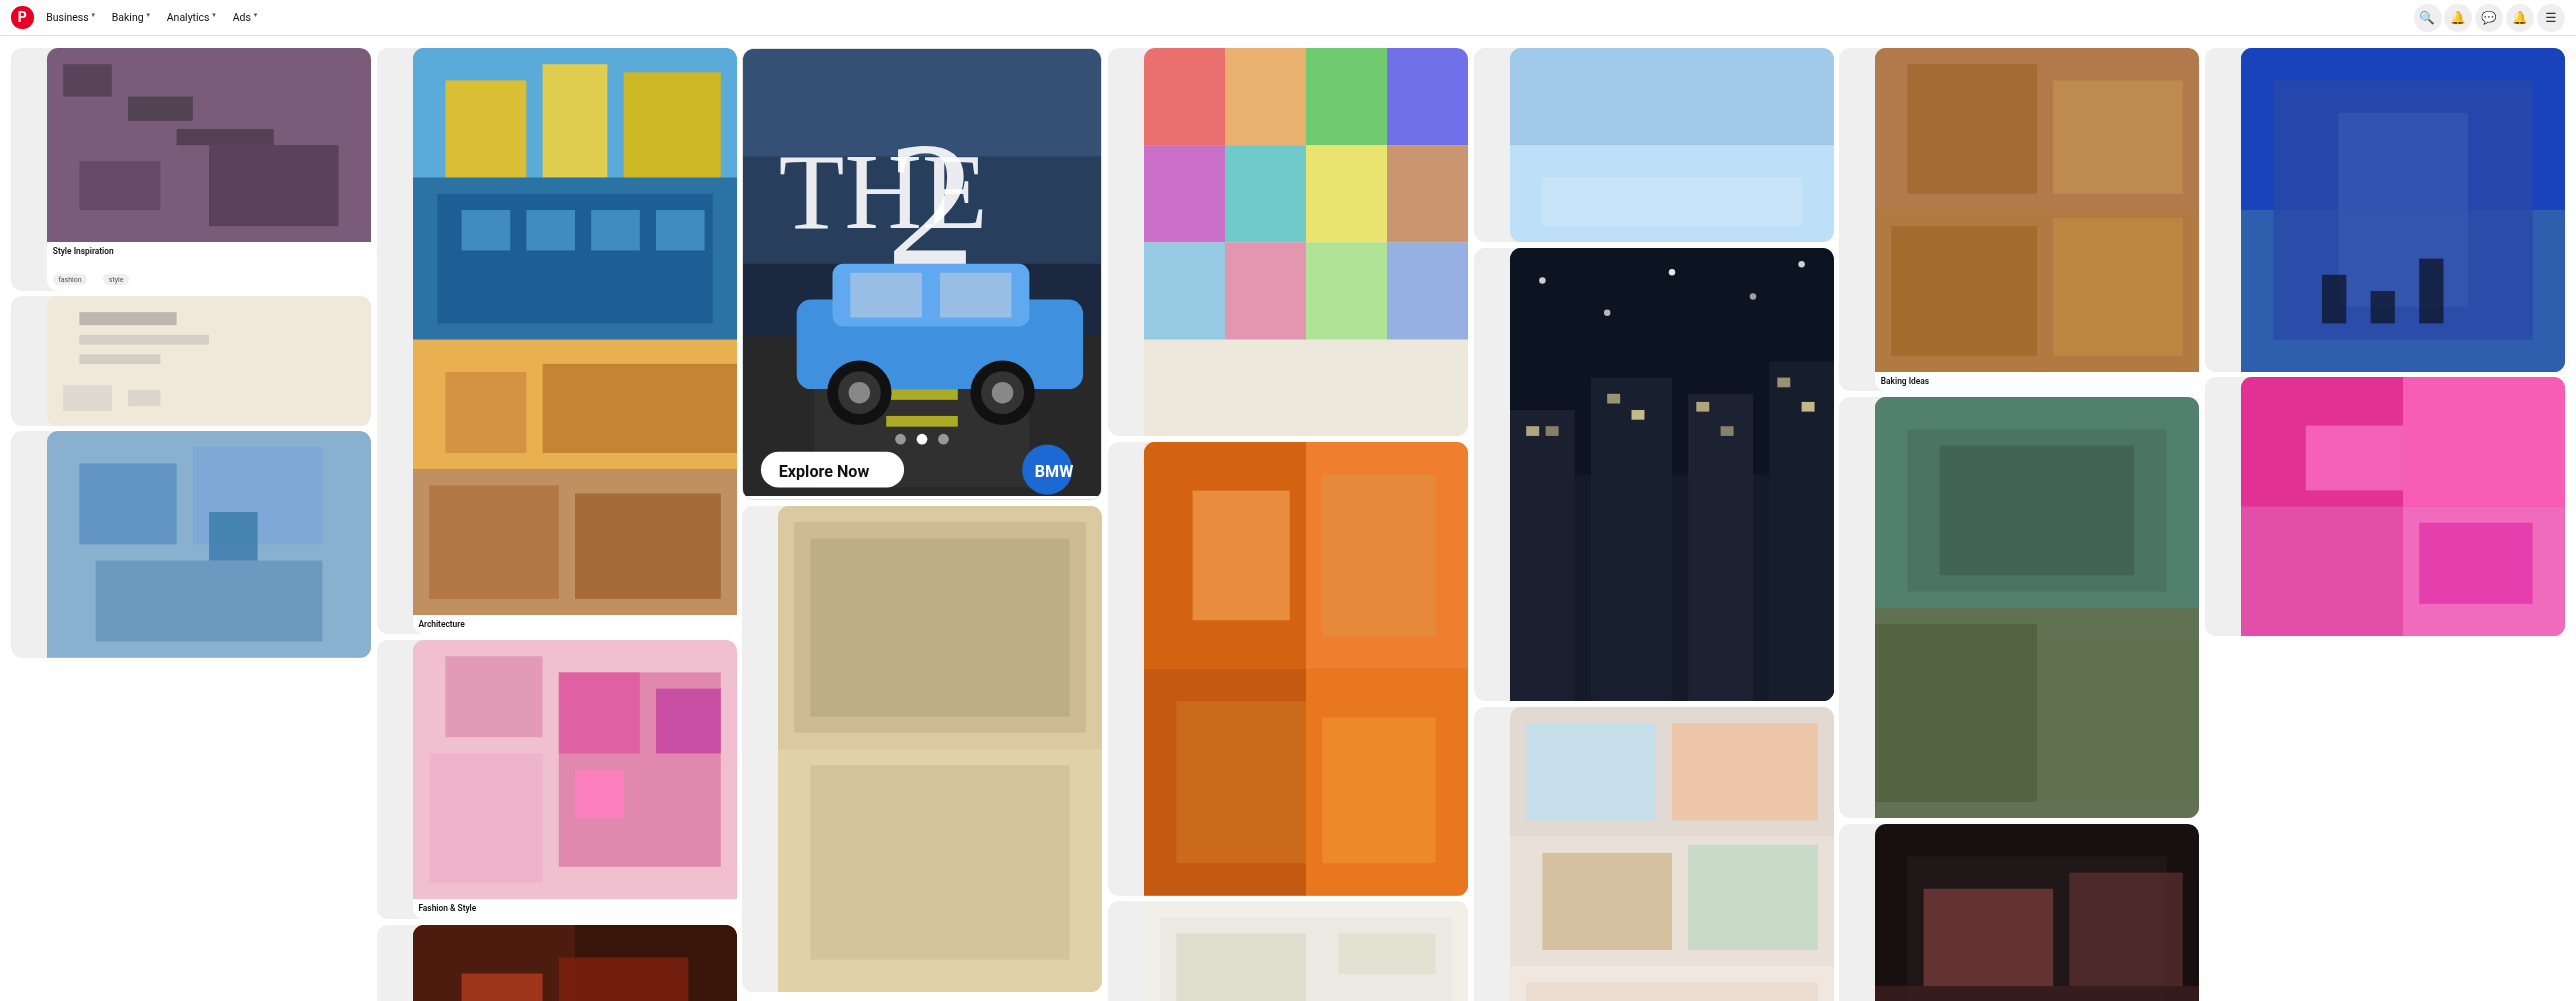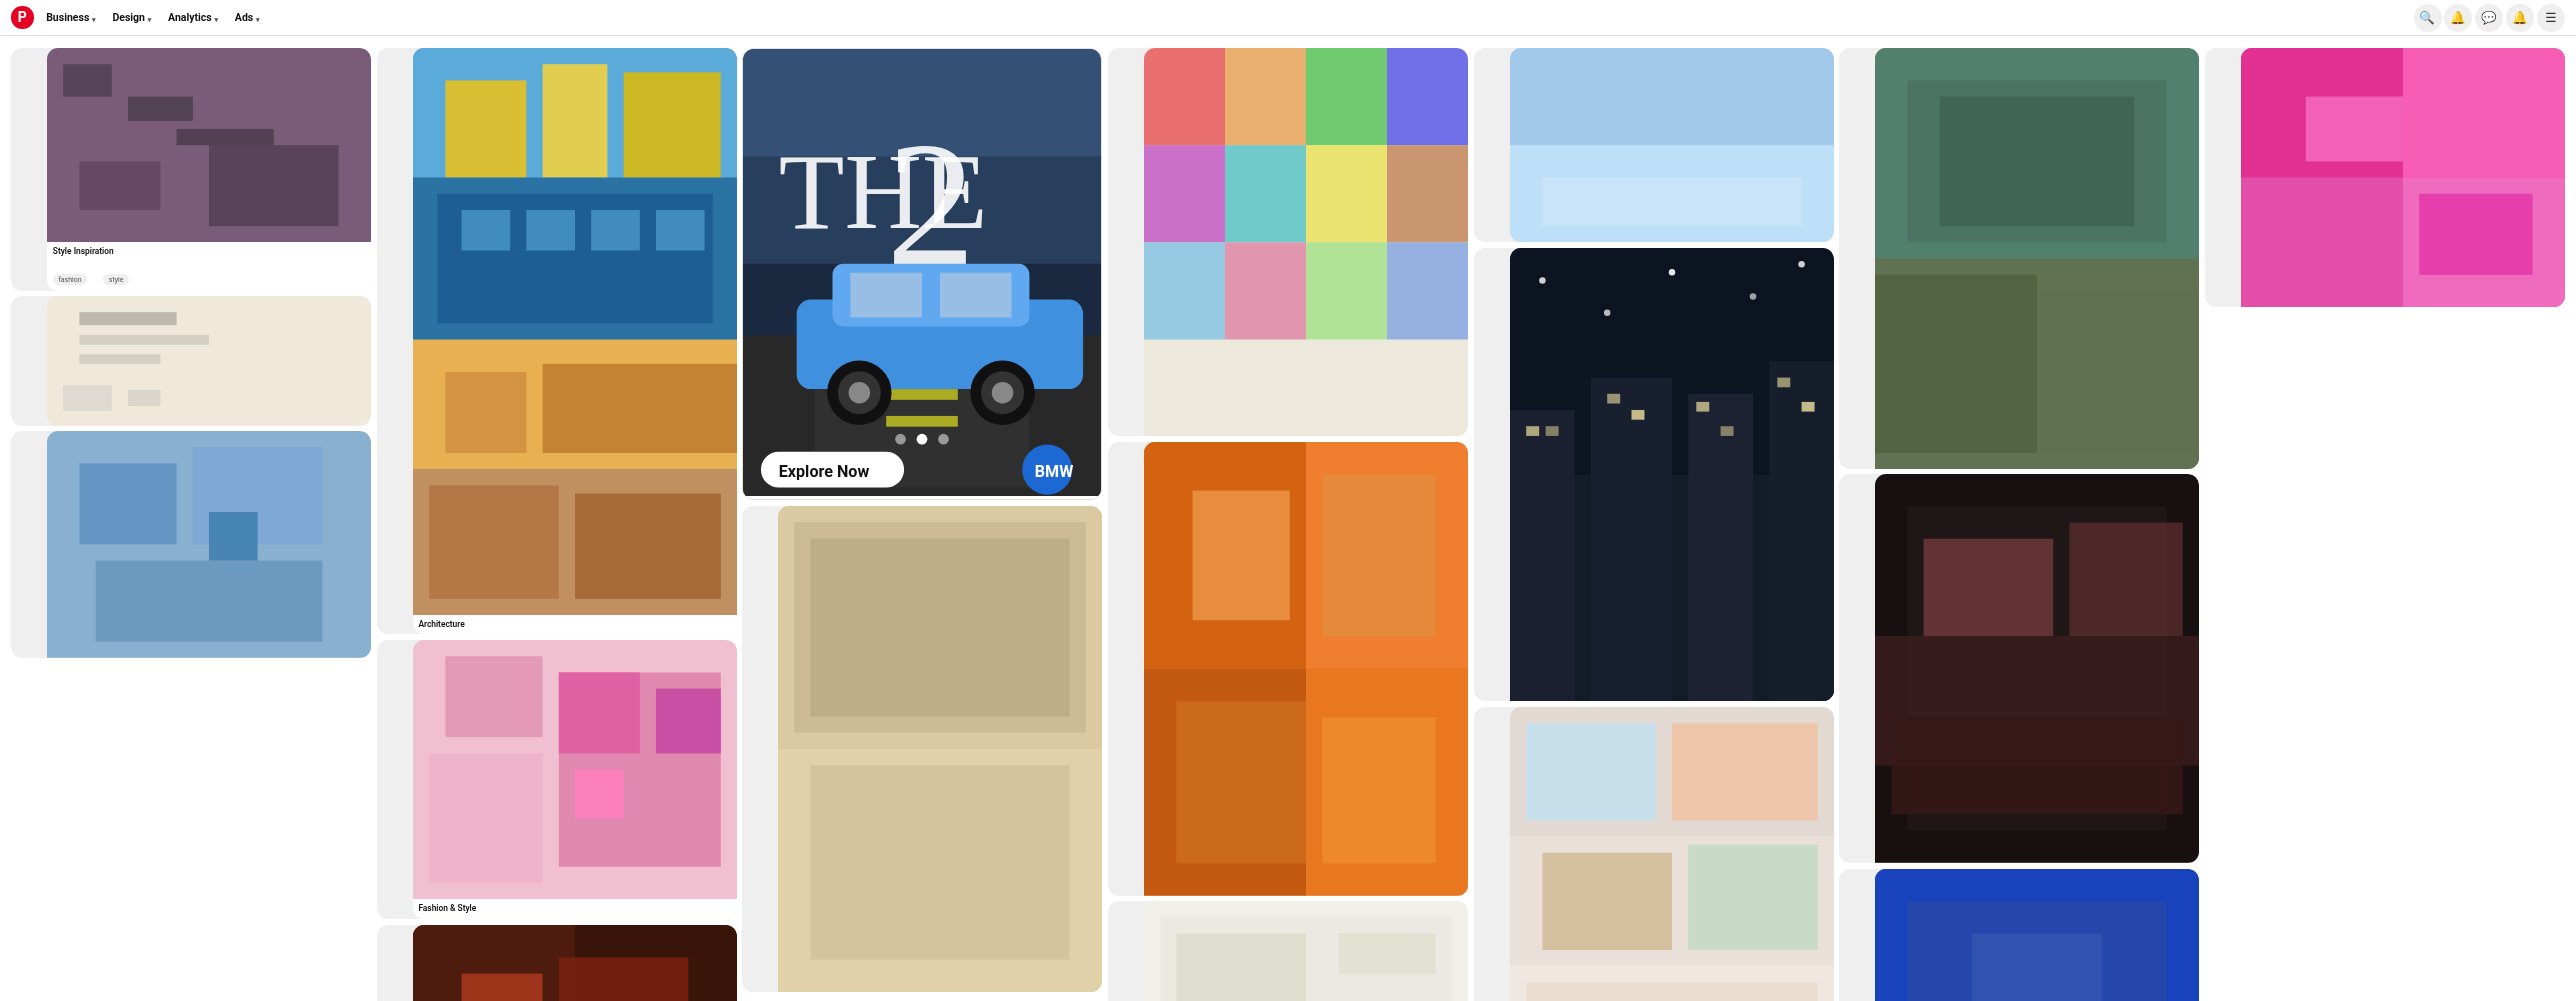--- a/index.html
+++ b/index.html
@@ -12,23 +12,23 @@
       display: flex; align-items: center; padding: 0 11.2px; z-index: 100;
       gap: 5.6px;
     }
     .logo {
       width: 22.4px; height: 22.4px; background: #E60023; border-radius: 50%;
       display: flex; align-items: center; justify-content: center;
       color: white; font-size: 14px; font-weight: bold; flex-shrink: 0;
       cursor: pointer;
     }
     .nav-item {
-      display: flex; align-items: flex-end; gap: 2.8px;
+      display: flex; align-items: flex-start; gap: 2.8px;
       padding: 4.2px 7px; border-radius: 17px; cursor: pointer;
-      font-size: 10.5px; font-weight: 700; color: #111;
+      font-size: 10.5px; font-weight: 400; color: #111;
       user-select: none;
     }
     .nav-chevron { font-size: 7px; color: #555; }
     .header-spacer { flex: 1; }
     .header-icons { display: flex; gap: 2.8px; align-items: center; }
     .header-icon-btn {
       width: 28px; height: 28px; border-radius: 50%; background: #efefef;
       display: flex; align-items: center; justify-content: center;
       cursor: pointer; font-size: 12.6px; color: #333;
       border: none;
@@ -101,21 +101,21 @@
 <header class="header">
   <div class="logo">P</div>
 
   <nav>
     <div style="display:flex; gap:2.8px;">
       <div class="nav-item">
         <span>Business</span>
         <span class="nav-chevron">▾</span>
       </div>
       <div class="nav-item">
-        <span>Design</span>
+        <span>Baking</span>
         <span class="nav-chevron">▾</span>
       </div>
       <div class="nav-item">
         <span>Analytics</span>
         <span class="nav-chevron">▾</span>
       </div>
       <div class="nav-item">
         <span>Ads</span>
         <span class="nav-chevron">▾</span>
       </div>
@@ -383,20 +383,34 @@
         <rect x="10" y="10" width="80" height="60" fill="#c0e0f0" opacity="0.8"></rect>
         <rect x="100" y="10" width="90" height="60" fill="#f0c0a0" opacity="0.8"></rect>
         <rect x="0" y="80" width="200" height="80" fill="#e8e0d8" opacity="0.9"></rect>
         <rect x="20" y="90" width="80" height="60" fill="#d0b890" opacity="0.8"></rect>
         <rect x="110" y="85" width="80" height="65" fill="#c0d8c0" opacity="0.8"></rect>
         <rect x="0" y="160" width="200" height="60" fill="#f0e8e0" opacity="0.9"></rect>
         <rect x="10" y="170" width="180" height="40" fill="#e8d8c8" opacity="0.7"></rect>
       </svg>
     </div>
 
+    <div class="pin-card">
+      <svg class="pin-placeholder" viewBox="0 0 200 200" xmlns="http://www.w3.org/2000/svg" style="border-radius:11.2px 11.2px 0 0;">
+        <rect width="200" height="200" fill="#c09060"></rect>
+        <rect x="0" y="0" width="200" height="100" fill="#b07848" opacity="0.9"></rect>
+        <rect x="20" y="10" width="80" height="80" fill="#a06830" opacity="0.8"></rect>
+        <rect x="110" y="20" width="80" height="70" fill="#c09050" opacity="0.8"></rect>
+        <rect x="0" y="100" width="200" height="100" fill="#b07840" opacity="0.9"></rect>
+        <rect x="10" y="110" width="90" height="80" fill="#a06828" opacity="0.8"></rect>
+        <rect x="110" y="105" width="80" height="85" fill="#c08840" opacity="0.8"></rect>
+      </svg>
+      <div class="pin-meta">
+        <div class="pin-title">Baking Ideas</div>
+      </div>
+    </div>
 
     <div class="pin-card">
       <svg class="pin-placeholder" viewBox="0 0 200 260" xmlns="http://www.w3.org/2000/svg" style="border-radius:11.2px 11.2px 0 0;">
         <rect width="200" height="260" fill="#608060"></rect>
         <rect x="0" y="0" width="200" height="130" fill="#508070" opacity="0.9"></rect>
         <rect x="0" y="130" width="200" height="130" fill="#607050" opacity="0.9"></rect>
         <rect x="20" y="20" width="160" height="100" fill="#4a7060" opacity="0.8"></rect>
         <rect x="40" y="30" width="120" height="80" fill="#406050" opacity="0.8"></rect>
         <rect x="0" y="140" width="100" height="110" fill="#506040" opacity="0.8"></rect>
         <rect x="100" y="150" width="100" height="100" fill="#607050" opacity="0.8"></rect>

